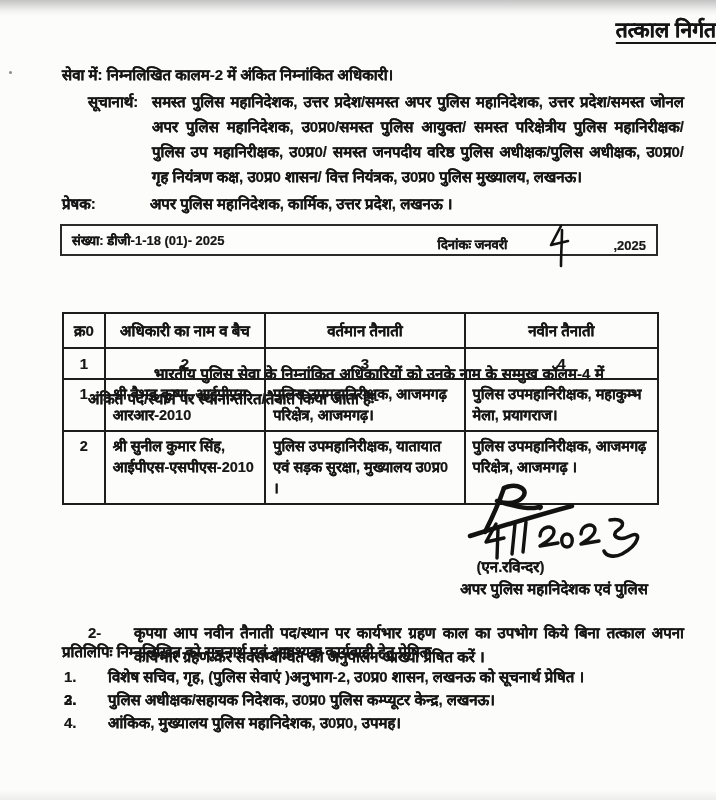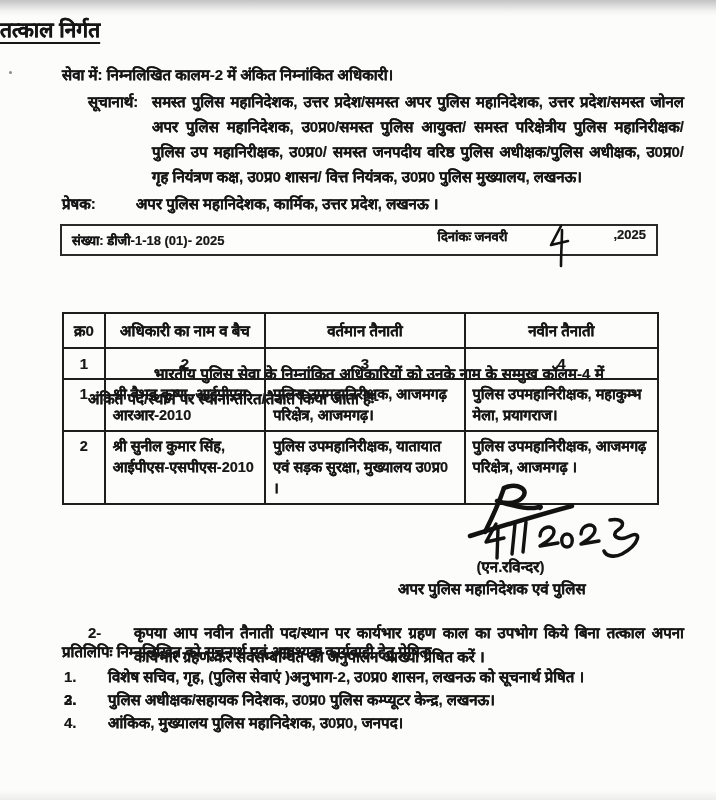--- a/index.html
+++ b/index.html
@@ -16,55 +16,55 @@
     pointer-events:none;
   }
   .scan-bottom{
     position:absolute;bottom:0;left:0;width:716px;height:10px;
     background:linear-gradient(rgba(255,255,255,0),#ededec);
     pointer-events:none;
   }
   .speck{position:absolute;left:9px;top:71px;width:3px;height:3px;background:#8a8a8a;border-radius:50%;}
   .abs{position:absolute;}
   .title{
-    top:15px;left:0;width:716px;text-align:left;
+    top:15px;left:0;width:716px;text-align:right;
     font-size:21px;font-weight:bold;
   }
   .title span{text-decoration:underline;text-underline-offset:5px;text-decoration-thickness:2px;}
   .line-serve{top:64px;left:62px;width:596px;font-size:15px;font-weight:bold;}
   .hang{position:relative;font-size:15px;line-height:25px;text-align:justify;margin-left:26px;}
   .hang .hlabel{position:absolute;left:0;top:0;font-weight:bold;}
   .para-info{top:89px;left:62px;width:596px;padding-left:64px;box-sizing:border-box;font-weight:bold;}
   .line-sender{top:193px;left:62px;width:596px;font-size:15px;font-weight:bold;}
-  .line-sender .hlabel{margin-right:36px;}
+  .line-sender .hlabel{margin-right:50px;}
   .ref-box{
     top:224px;left:60px;width:598px;height:32px;
     border:2px solid #2a2a2a;box-sizing:border-box;
     display:flex;justify-content:space-between;align-items:center;
     padding:0 10px;font-size:13px;font-weight:bold;overflow:visible;background:#fdfdfc;
   }
-  .ref-date{display:flex;align-items:flex-start;position:relative;padding-right:0;gap:36px;}
+  .ref-date{display:flex;align-items:flex-end;position:relative;padding-right:0;gap:36px;}
   .day-svg{position:relative;width:30px;height:26px;overflow:visible;margin:0 2px;}
   .day-svg svg{position:absolute;left:2px;top:-4px;overflow:visible;}
   .para-order{top:261px;left:62px;width:516px;text-indent:66px;font-weight:bold;}
   table.order{
     position:absolute;top:312px;left:62px;width:597px;
     border-collapse:collapse;table-layout:fixed;font-size:14.5px;font-weight:bold;
   }
   table.order th,table.order td{
     border:2px solid #1d1d1d;padding:4px 7px;vertical-align:top;line-height:21px;
   }
   table.order th{text-align:center;font-size:15px;padding:6px 4px;}
   td.cnum{text-align:center;font-size:15px;padding:3px;}
   td.sno{text-align:center;}
   .col-sno{width:7%;} .col-name{width:27%;} .col-cur{width:33.5%;} .col-new{width:32.5%;}
   .para-instr{top:471px;left:62px;width:596px;padding-left:46px;box-sizing:border-box;line-height:24px;font-weight:bold;}
   .sig-svg{top:482px;left:460px;width:196px;height:82px;}
   .sig-name{top:556px;left:423px;width:175px;text-align:center;font-size:15px;font-weight:bold;}
-  .sig-desig{top:578px;left:398px;width:312px;text-align:left;font-size:15px;line-height:22px;font-weight:bold;}
+  .sig-desig{top:578px;left:398px;width:312px;text-align:center;font-size:15px;line-height:22px;font-weight:bold;}
   .copy-head{top:641px;left:62px;width:596px;font-size:15px;font-weight:bold;}
   .copy-list{top:666px;left:62px;width:596px;font-size:15px;font-weight:bold;}
   .copy-item{position:relative;padding-left:46px;line-height:22.8px;}
   .copy-item .num{position:absolute;left:2px;top:0;}
   svg.ink{stroke:#121212;fill:none;stroke-linecap:round;stroke-linejoin:round;}
 </style>
 </head>
 <body>
 
 <div class="scan-top"></div>
@@ -178,17 +178,17 @@
   </div>
   <div class="copy-item">
     <span class="num">2.</span>
   </div>
   <div class="copy-item">
     <span class="num">3.</span>
     <span>पुलिस अधीक्षक/सहायक निदेशक, उ0प्र0 पुलिस कम्प्यूटर केन्द्र, लखनऊ।</span>
   </div>
   <div class="copy-item">
     <span class="num">4.</span>
-    <span>आंकिक, मुख्यालय पुलिस महानिदेशक, उ0प्र0, जनपद।</span>
+    <span>आंकिक, मुख्यालय पुलिस महानिदेशक, उ0प्र0, उपमह।</span>
   </div>
 </div>
 
 <div class="scan-bottom"></div>
 
 </body></html>

